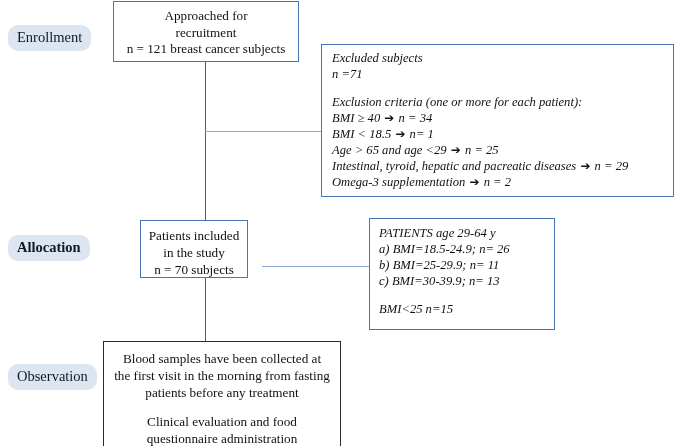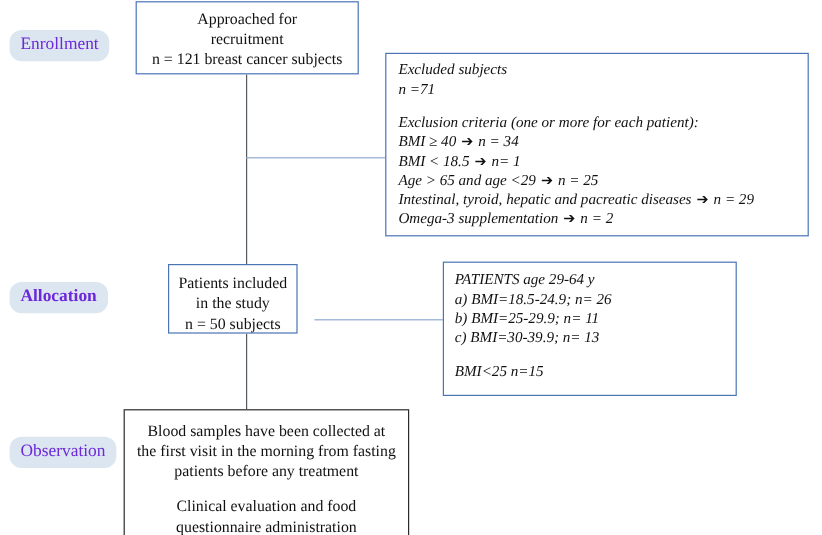--- a/index.html
+++ b/index.html
@@ -21,21 +21,21 @@
 
   
   .stage-label {
     position: absolute;
     background: #dce6f1;
     font-size: 14.5px;
     line-height: 1.2;
     text-align: center;
     padding: 4px 9px 5px 9px;
     white-space: nowrap;
-    color: #6d28d9;
+    color: #0f172a;
     border-radius: 10px;
   }
 
   
   .box {
     position: absolute;
     box-sizing: border-box;
     background: #ffffff;
     font-size: 13px;
     line-height: 1.22;
@@ -69,21 +69,21 @@
     font-family: "DejaVu Sans", sans-serif;
     font-weight: bold;
     font-size: 12px;
     padding: 0 1px;
   }
 
   
   #box-approached   { left: 113px; top: 1px;   width: 186px; height: 61px; }
   #box-excluded     { left: 321px; top: 44px;  width: 353px; height: 153px; }
   #box-included     { left: 140px; top: 220px; width: 108px; height: 58px; }
-  #box-groups       { left: 369px; top: 218px; width: 245px; height: 112px; }
+  #box-groups       { left: 369px; top: 218px; width: 186px; height: 112px; }
   #box-observation  { left: 103px; top: 341px; width: 238px; height: 110px; }
 
   #box-excluded .inner { padding: 6px 8px 5px 10px; font-size: 12.6px; line-height: 1.27; }
   #box-groups   .inner { padding: 6px 8px 5px 9px;  font-size: 12.6px; line-height: 1.28; }
   #box-observation .inner { padding: 9px 10px; font-size: 13.2px; line-height: 1.28; }
   #box-approached .inner { padding: 6px 6px; font-size: 13.2px; line-height: 1.26; }
   #box-included .inner { padding: 7px 4px; font-size: 13.2px; line-height: 1.28; }
 
   
   .conn {
@@ -136,21 +136,21 @@
         <span class="line"> Age &gt; 65 and age &lt;29 <span class="arrow-glyph">➔</span> n = 25</span>
         <span class="line">Intestinal, tyroid, hepatic and pacreatic diseases <span class="arrow-glyph">➔</span> n = 29</span>
         <span class="line">Omega-3 supplementation <span class="arrow-glyph">➔</span> n = 2</span>
       </div>
   </div>
 
   <div class="box blue center" id="box-included">
     <div class="inner">
         <span class="line">Patients included</span>
         <span class="line">in the study</span>
-        <span class="line">n = 50 subjects</span>
+        <span class="line">n = 70 subjects</span>
       </div>
   </div>
 
   <div class="box blue left" id="box-groups">
     <div class="inner">
         <span class="line">PATIENTS age 29-64 y</span>
         <span class="line">a) BMI=18.5-24.9; n= 26</span>
         <span class="line">b) BMI=25-29.9; n= 11</span>
         <span class="line">c) BMI=30-39.9; n= 13</span>
         <span class="blank"></span>

